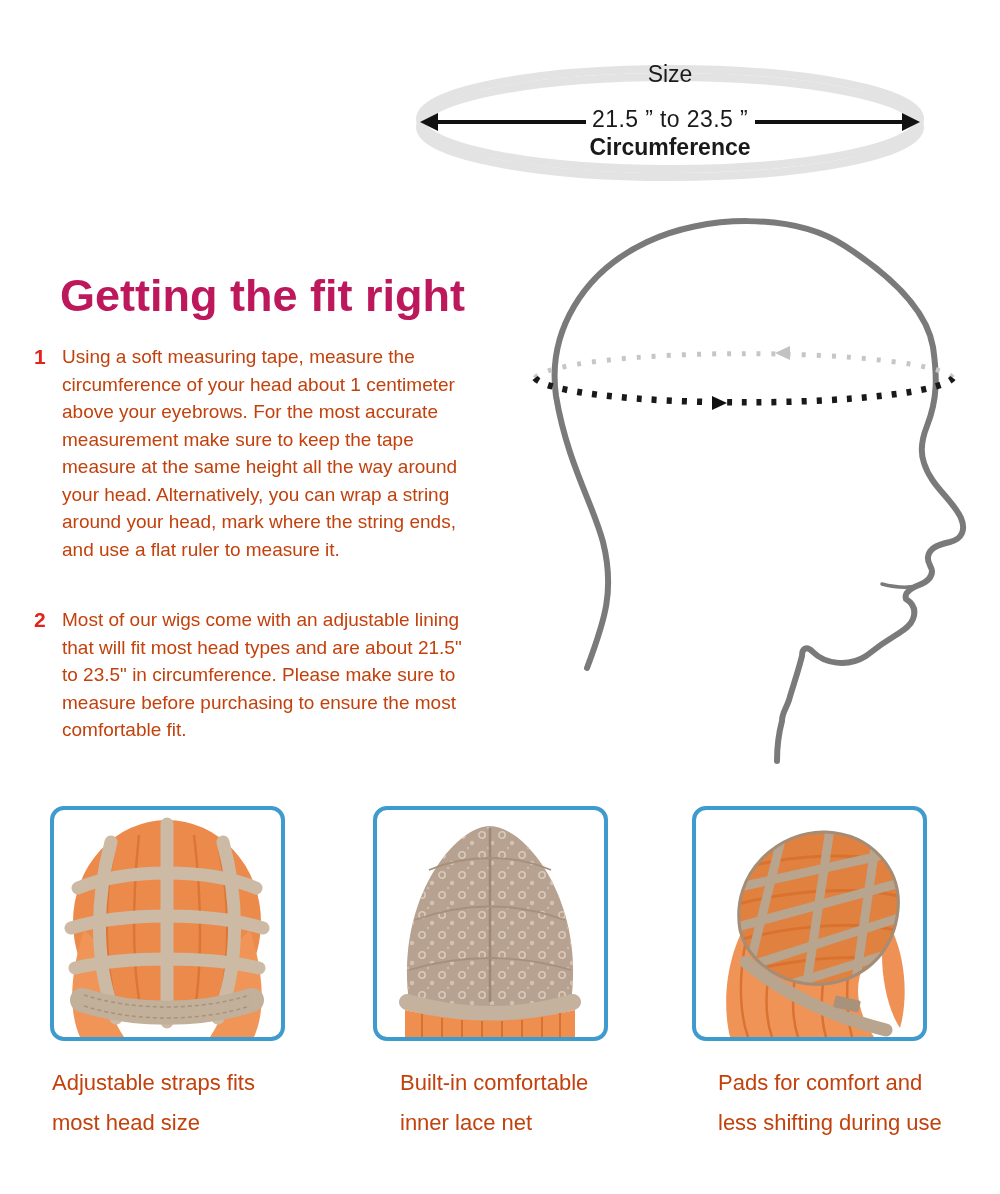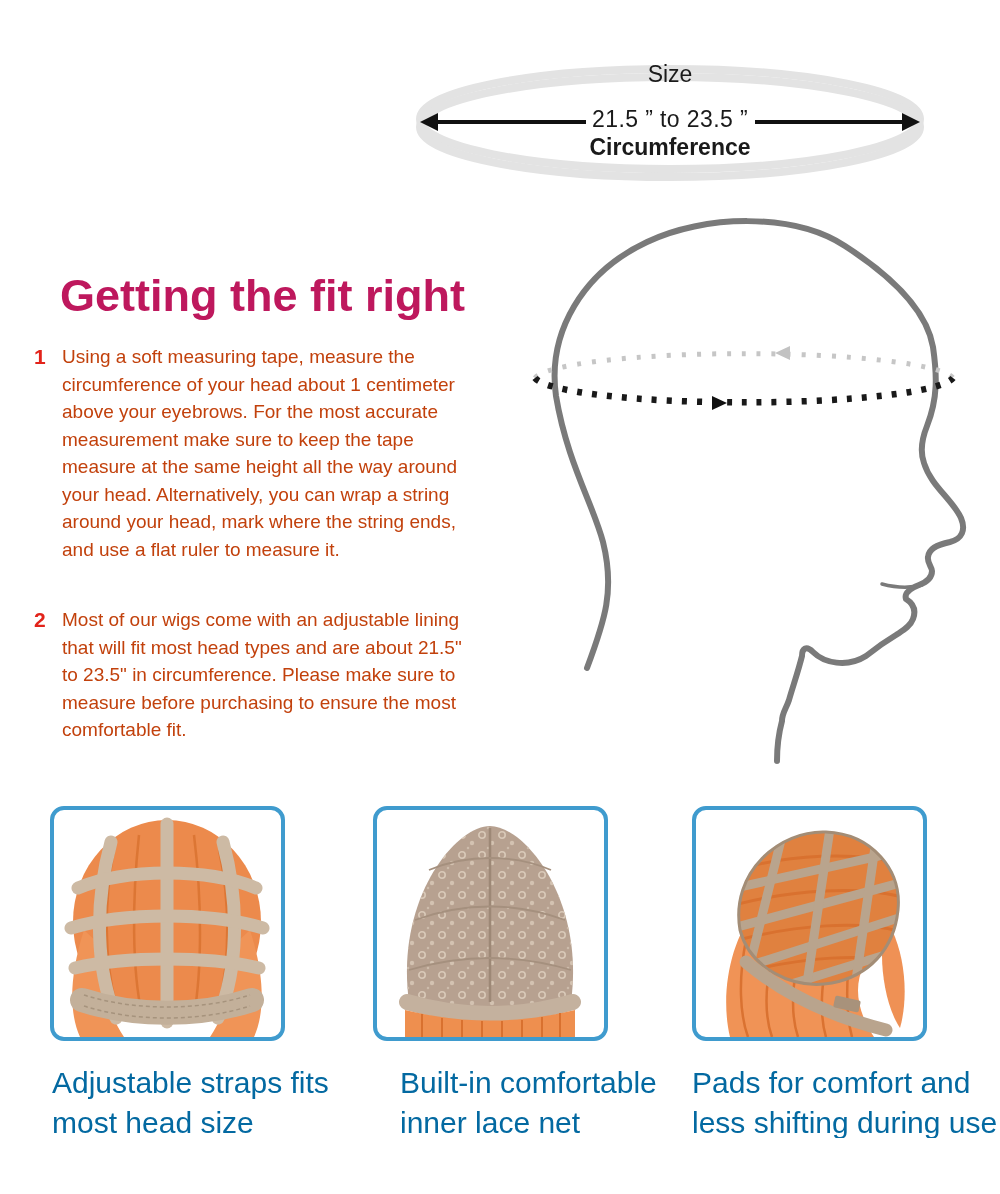--- a/index.html
+++ b/index.html
@@ -44,26 +44,26 @@
     position:absolute; top:806px; width:227px; height:227px;
     border:4px solid #3f9bce; border-radius:14px; overflow:hidden;
     background:#fff;
   }
   #card-0 { left:50px; }
   #card-1 { left:373px; }
   #card-2 { left:692px; }
   .feature-card svg { display:block; width:227px; height:227px; }
 
   .caption {
-    position:absolute; top:1063px; font-size:30px; color:#0369a1;
+    position:absolute; top:1063px; font-size:22px; color:#c2410c;
     line-height:40px; white-space:pre-line;
   }
   #cap-0 { left:52px; }
   #cap-1 { left:400px; }
-  #cap-2 { left:692px; }
+  #cap-2 { left:718px; }
 </style>
 </head>
 <body>
 
 <div class="page">
 
   <svg id="band-svg" class="abs" width="540" height="155" viewBox="0 0 540 155">
     <g>
       <ellipse cx="270" cy="74" rx="250" ry="50" fill="none" stroke="#e3e3e3" stroke-width="8"></ellipse>
       <ellipse cx="270" cy="82" rx="250" ry="50" fill="none" stroke="#e3e3e3" stroke-width="8"></ellipse>

